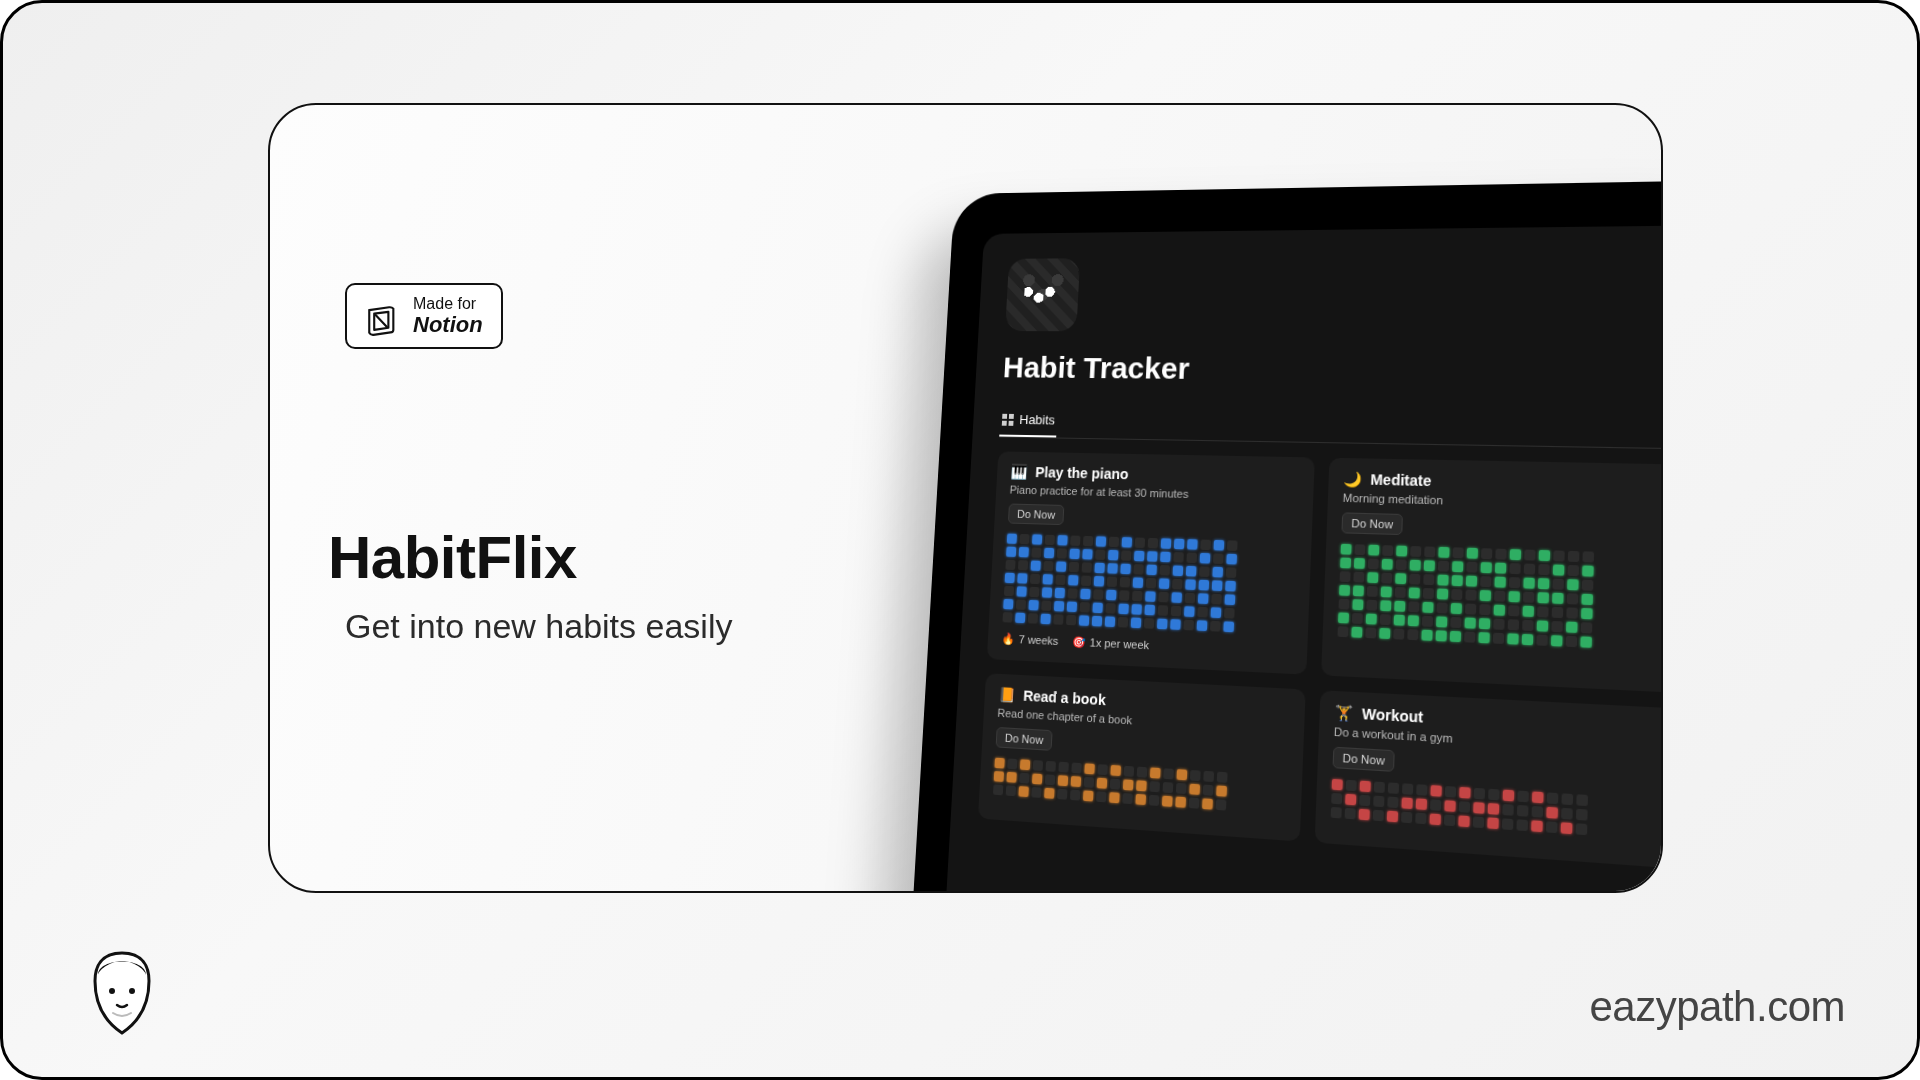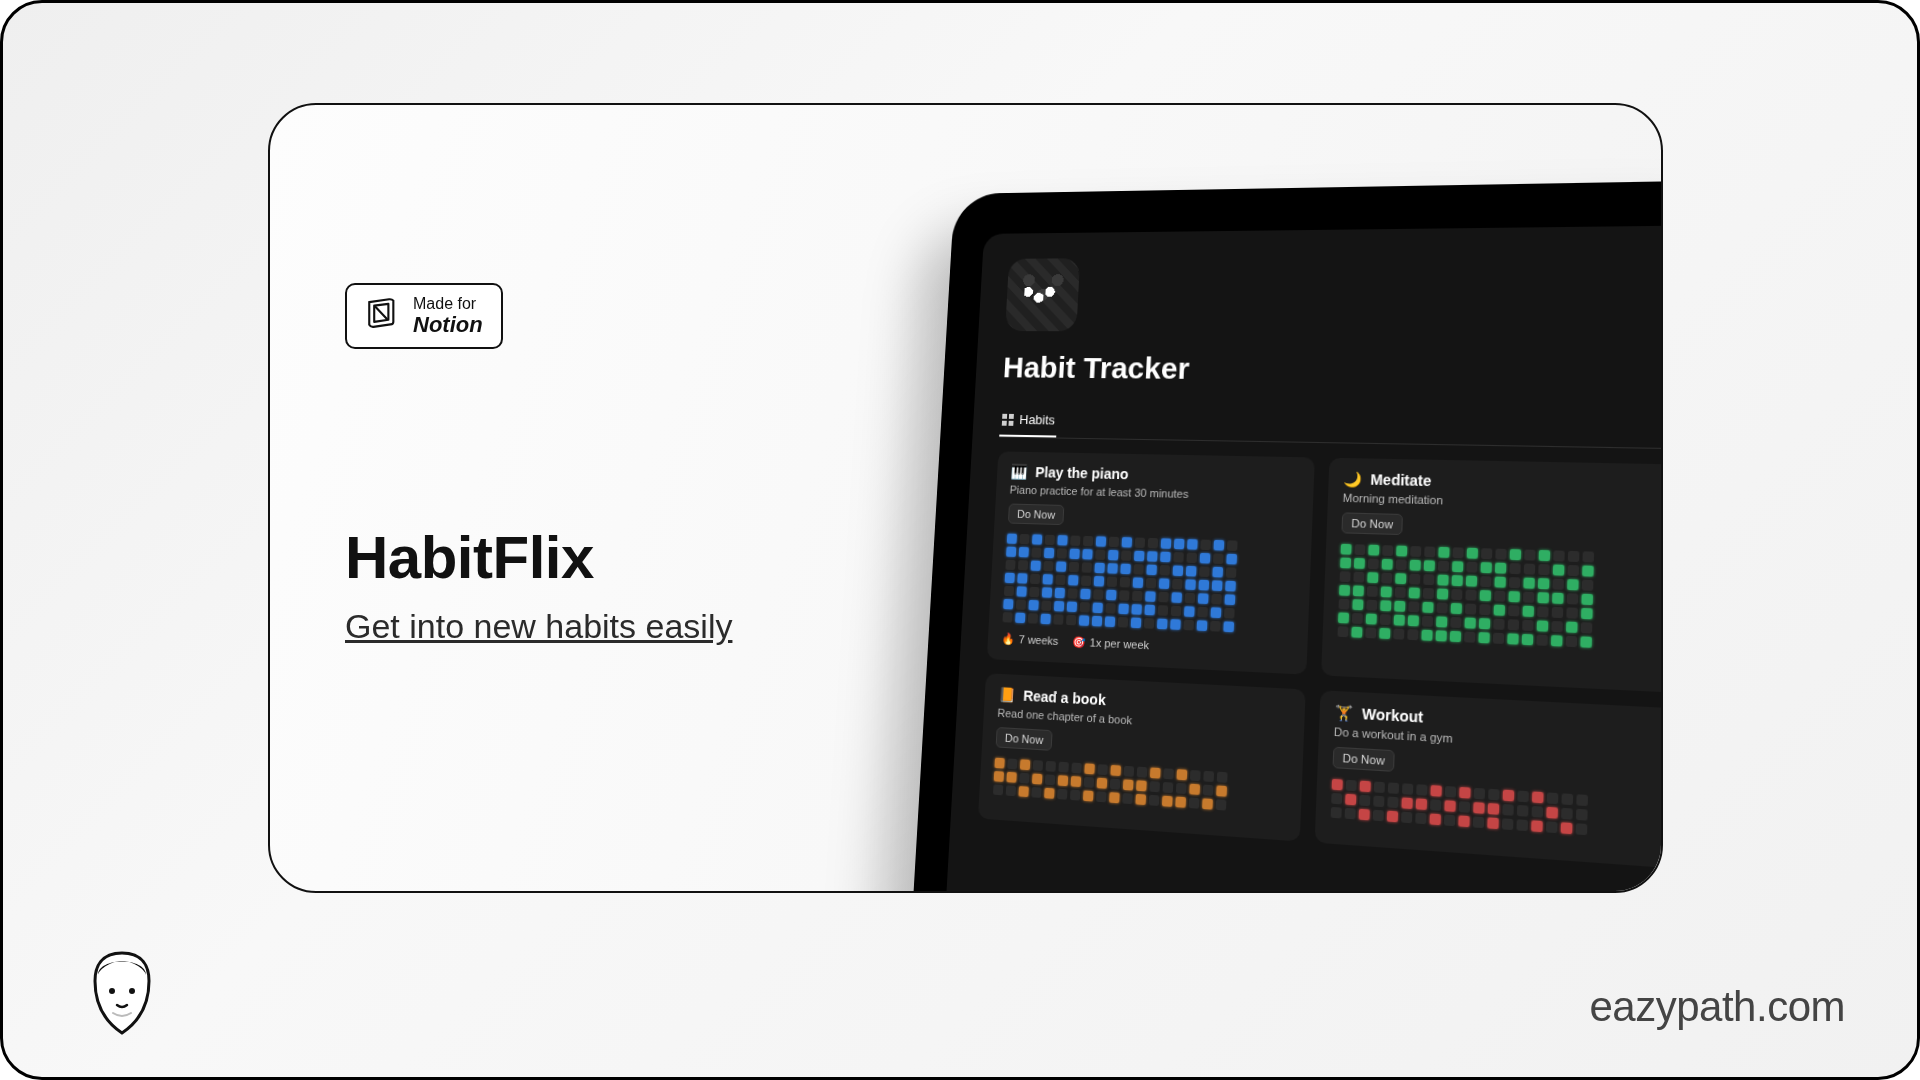--- a/index.html
+++ b/index.html
@@ -31,54 +31,53 @@
   border-radius: 48px;
   overflow: hidden;
 }
 
 
 .badge {
   position: absolute;
   left: 75px;
   top: 178px;
   display: flex;
-  align-items: flex-start;
+  align-items: flex-end;
   gap: 14px;
   padding: 10px 18px;
   border: 2px solid #111;
   border-radius: 10px;
   background: #fff;
 }
 .badge .n-icon {
   width: 34px;
   height: 34px;
   display:flex;
   align-items:center;
   justify-content:center;
 }
 .badge .badge-txt .line1 { font-size: 16px; color: #111; line-height: 1.1; }
 .badge .badge-txt .line2 { font-size: 22px; font-weight: 700; color: #111; line-height: 1.1; font-style: italic; }
 
 .title {
   position: absolute;
-  left: 75px;
+  left: 58px;
   top: 418px;
   font-size: 60px;
   font-weight: 800;
   letter-spacing: -0.5px;
   color: #111;
 }
 .subtitle {
   position: absolute;
   left: 75px;
   top: 502px;
   font-size: 34px;
   font-weight: 400;
   color: #2b2b2b;
-  text-decoration: underline;
 }
 
 
 .tablet-wrap{
   position:absolute;
   right:-40px;
   top:80px;
   width:770px;
   height:820px;
   perspective:1800px;

